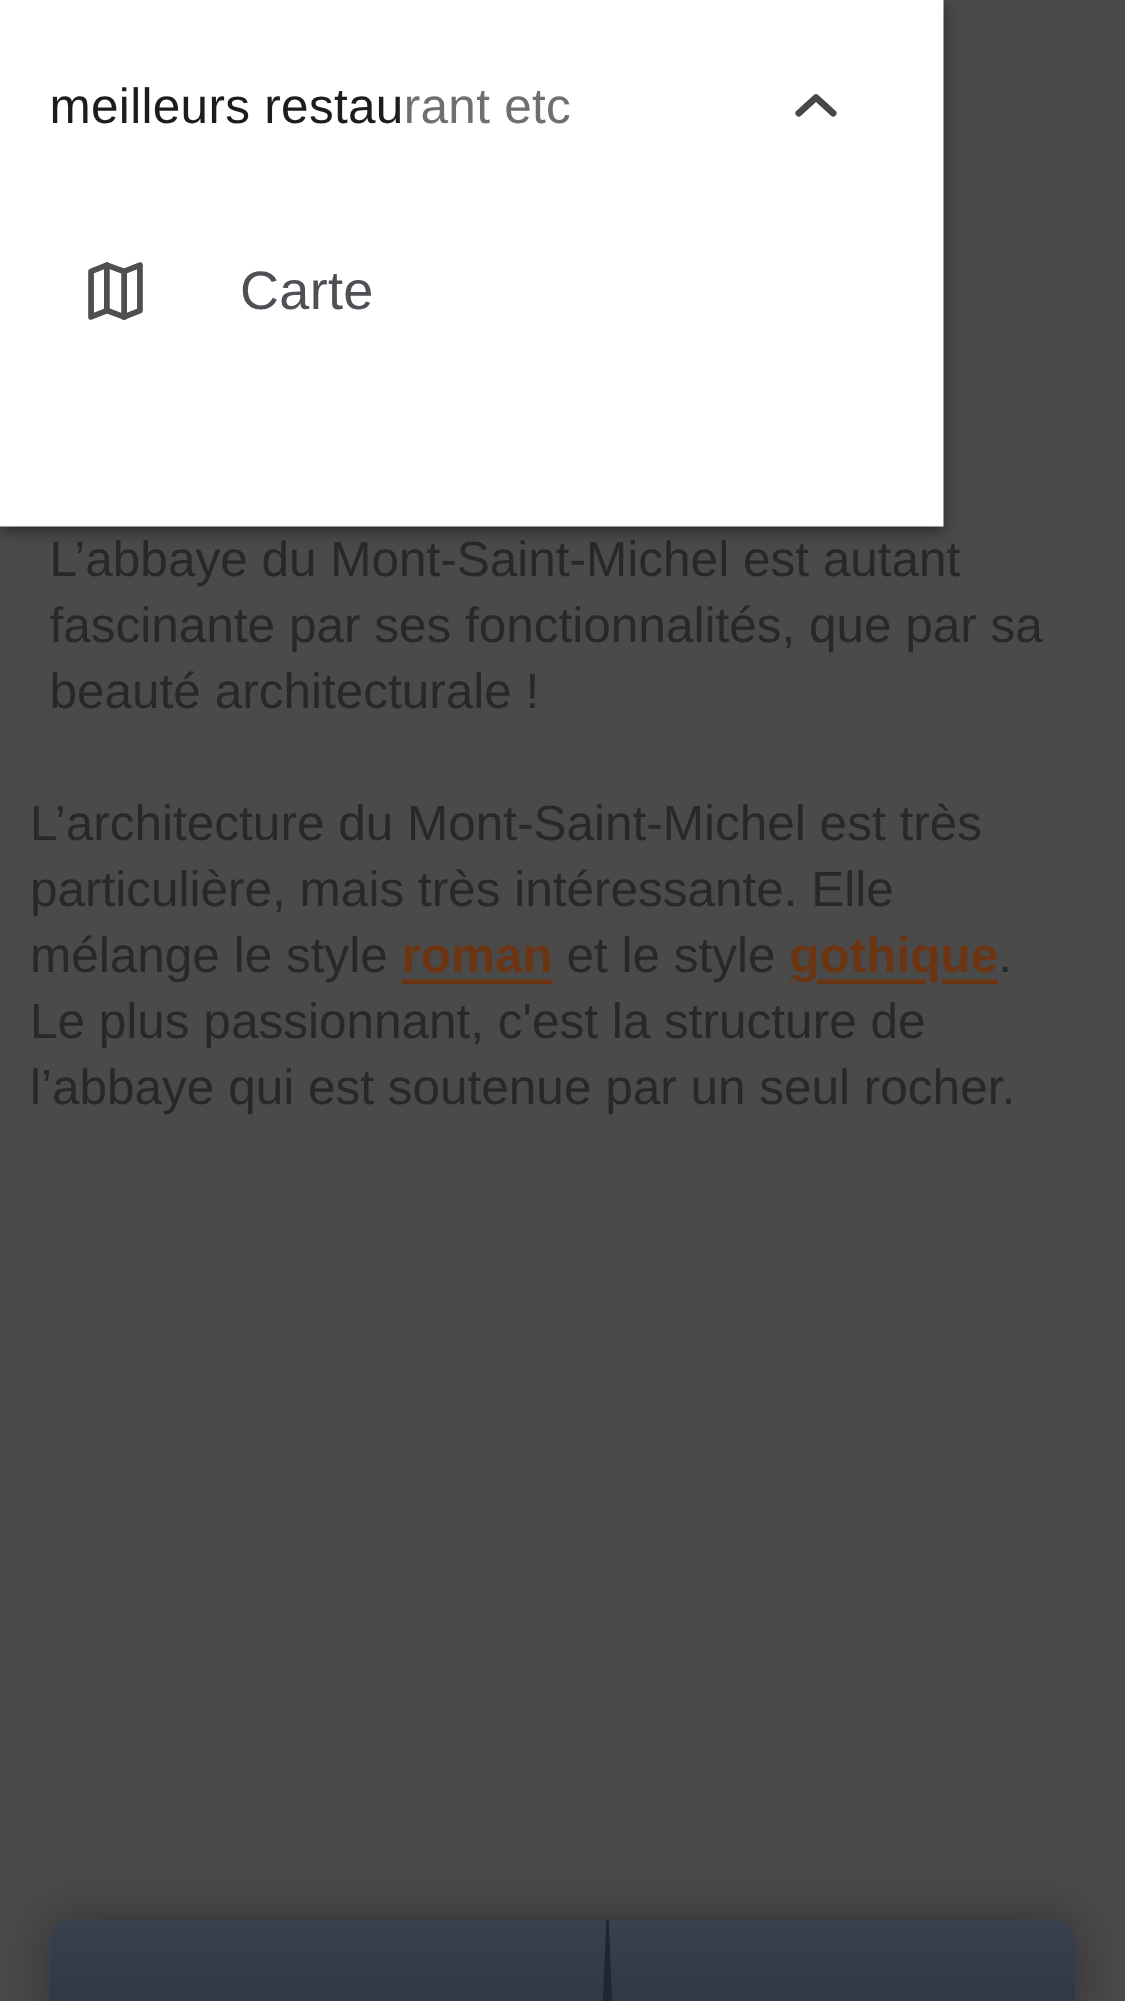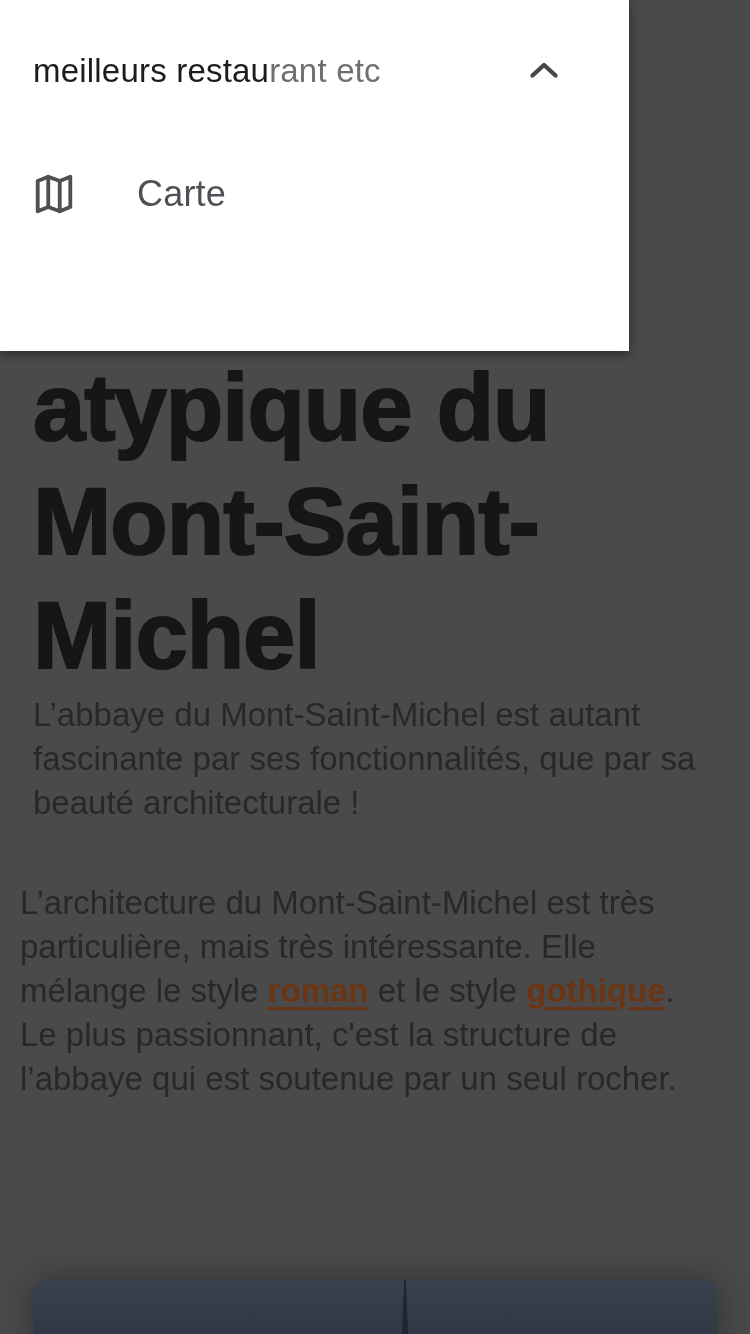--- a/index.html
+++ b/index.html
@@ -22,21 +22,21 @@
   .search-text {
     flex:1; font-size:33px; color:#1c1c1c; white-space:nowrap;
     letter-spacing:0.2px;
   }
   .search-text .suggest { color:#6f6f6f; }
   .collapse-btn {
     width:30px; height:20px; display:flex; align-items:center; justify-content:center;
     cursor:pointer;
   }
   .menu-row {
-    display:flex; align-items:center; height:103px; padding-left:24px;
+    display:flex; align-items:center; height:103px; padding-left:47px;
     cursor:pointer;
   }
   .menu-icon {
     width:52px; height:52px; margin-left:4px; flex:0 0 auto;
     display:flex; align-items:center; justify-content:center;
   }
   .menu-label {
     margin-left:57px; font-size:36px; color:#4d5156; letter-spacing:0.2px;
   }
 
@@ -49,21 +49,21 @@
     margin:0; padding:0 33px; font-size:94px; line-height:114px;
     font-weight:700; color:#161616; letter-spacing:-1px;
     -webkit-text-stroke:2px #161616;
   }
   .article h1 .hline { display:block; white-space:nowrap; }
   .article p {
     margin:0; padding:0 27px 0 33px; width:690px; box-sizing:content-box;
     font-size:33px; line-height:44px; color:#282828; letter-spacing:0px;
   }
   .article p.p1 { }
-  .article p.p2 { margin-top:56px;padding-left:20px; }
+  .article p.p2 { margin-top:44px;padding-left:20px; }
   .article a.inline-link {
     color:#6b3513; font-weight:700; text-decoration:underline;
     text-decoration-thickness:3px; text-underline-offset:5px;
   }
   .photo {
     position:absolute; left:33px; top:929px; width:684px; height:70px;
     border-radius:14px 14px 0 0;
     background:linear-gradient(180deg,#39414f 0%,#313947 70%,#2f3744 100%);
     box-shadow:0 0 34px rgba(0,0,0,0.35);
   }
@@ -78,25 +78,20 @@
     position:absolute; top:351px; left:0; width:750px; height:983px;
     background:transparent; z-index:3; cursor:pointer;
   }
 
   svg { display:block; }
 </style>
 </head>
 <body>
 
 <div class="article">
-  <h1>
-    <span class="hline">atypique du</span>
-    <span class="hline">Mont-Saint-</span>
-    <span class="hline">Michel</span>
-  </h1>
   <p class="p1">L’abbaye du Mont-Saint-Michel est autant fascinante par ses fonctionnalités, que par sa beauté architecturale !</p>
   <p class="p2"><span>L’architecture du Mont-Saint-Michel est très particulière, mais très intéressante. Elle mélange le style </span><a class="inline-link">roman</a><span> et le style </span><a class="inline-link">gothique</a><span>. Le plus passionnant, c'est la structure de l’abbaye qui est soutenue par un seul rocher.</span></p>
   <div class="photo">
     <div class="spire"></div>
   </div>
 </div>
 
 <div class="scrim"></div>
 
 <div class="panel">

